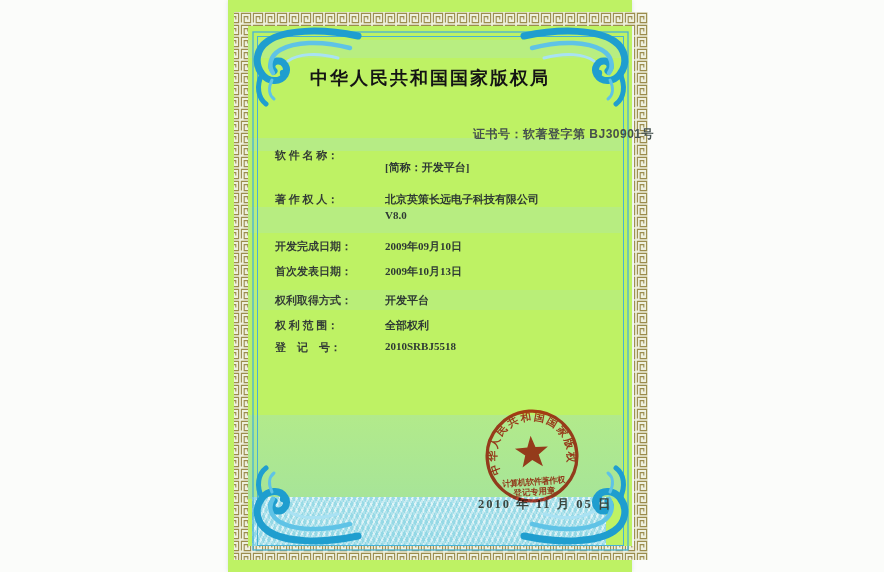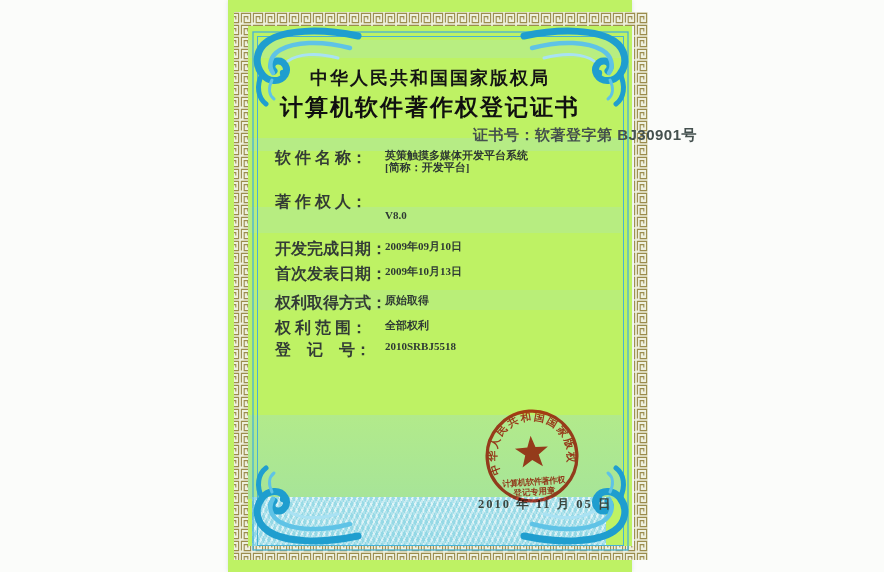--- a/index.html
+++ b/index.html
@@ -31,22 +31,22 @@
   
   .txt{position:absolute;color:#2e3834;white-space:nowrap;}
   .issuer{
     top:66px;left:0;width:100%;text-align:center;
     font-size:18px;font-weight:bold;letter-spacing:2px;color:#141414;
   }
   .cert-title{
     top:92px;left:0;width:100%;text-align:center;
     font-size:23px;font-weight:bold;letter-spacing:2px;color:#101010;
   }
-  .cert-no{top:126px;left:245px;font-size:15px;color:#44504e;font-weight:bold;letter-spacing:.5px;}
-  .field-label{left:47px;font-size:16px;font-weight:bold;color:#333c36;font-family:"Liberation Serif",serif;}
+  .cert-no{top:126px;left:245px;font-size:12px;color:#44504e;font-weight:bold;letter-spacing:.5px;}
+  .field-label{left:47px;font-size:11px;font-weight:bold;color:#333c36;font-family:"Liberation Serif",serif;}
   .field-value{left:157px;font-size:11px;font-weight:bold;color:#2e3a34;font-family:"Liberation Serif",serif;}
   .r-name{top:148px;}
   .r-short{top:160px;}
   .r-ver{top:172px;margin-top:37px;}
   .r-owner{top:192px;}
   .r-d0{top:239px;text-align:center;}
   .r-d1{top:264px;}
   .r-d2{top:293px;}
   .r-d3{top:318px;}
   .r-d4{top:340px;}
@@ -109,35 +109,34 @@
         </g>
       <g transform="translate(22,546) scale(1,-1)">
           <use href="#flourish"></use>
         </g>
       <g transform="translate(404,546) scale(-1,-1)">
           <use href="#flourish"></use>
         </g>
     </svg>
 
     <div class="txt issuer">中华人民共和国国家版权局</div>
-    <div class="txt cert-title">计算机软件著作权登记证书</div>
     <div class="txt cert-no">证书号：软著登字第 BJ30901号</div>
 
     <div class="txt field-label r-name">软 件 名 称：</div>
-    <div class="txt field-value r-name">英策触摸多媒体开发平台系统</div>
     <div class="txt field-value r-short">[简称：开发平台]</div>
     <div class="txt field-value r-ver">V8.0</div>
     <div class="txt field-label r-owner">著 作 权 人：</div>
+    <div class="txt field-value r-owner">北京英策长远电子科技有限公司</div>
 
     <div class="txt field-label r-d0">开发完成日期：</div>
     <div class="txt field-value r-d0">2009年09月10日</div>
     <div class="txt field-label r-d1">首次发表日期：</div>
     <div class="txt field-value r-d1">2009年10月13日</div>
     <div class="txt field-label r-d2">权利取得方式：</div>
-    <div class="txt field-value r-d2">原始取得</div>
+    <div class="txt field-value r-d2">开发平台</div>
     <div class="txt field-label r-d3">权 利 范 围：</div>
     <div class="txt field-value r-d3">全部权利</div>
     <div class="txt field-label r-d4">登　记　号：</div>
     <div class="txt field-value r-d4">2010SRBJ5518</div>
 
 
     <div class="txt issue-date">2010 年 11 月 05 日</div>
 
     <svg class="stamp" viewBox="0 0 100 100">
       <defs>

